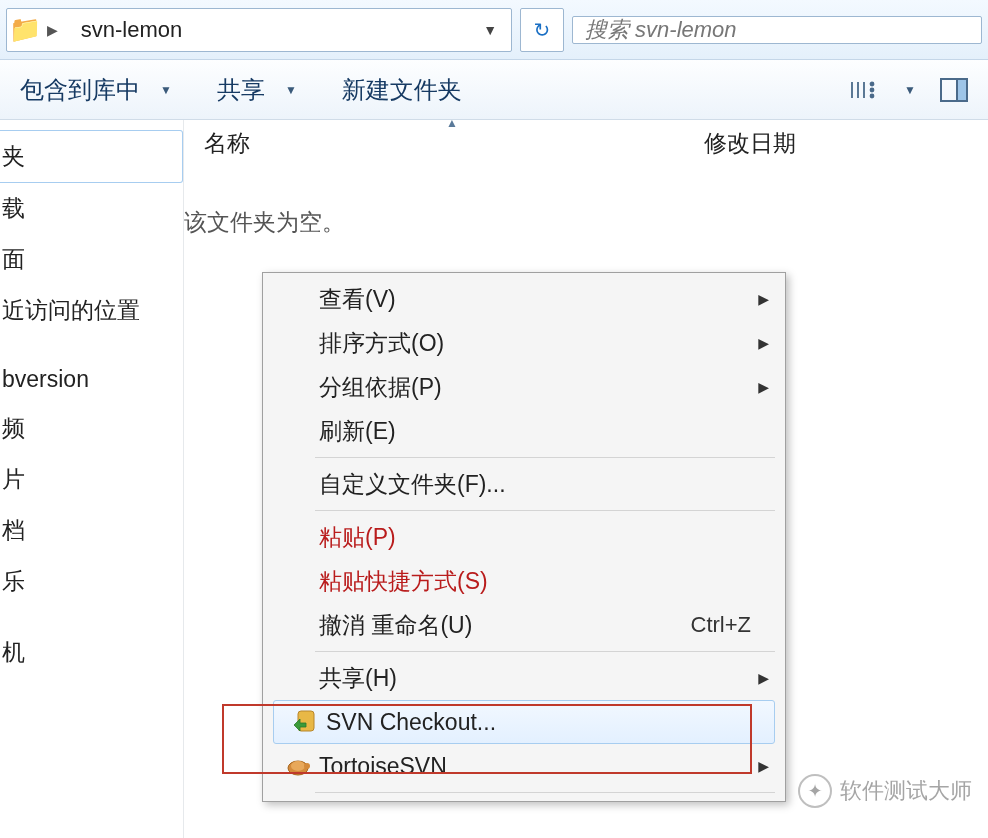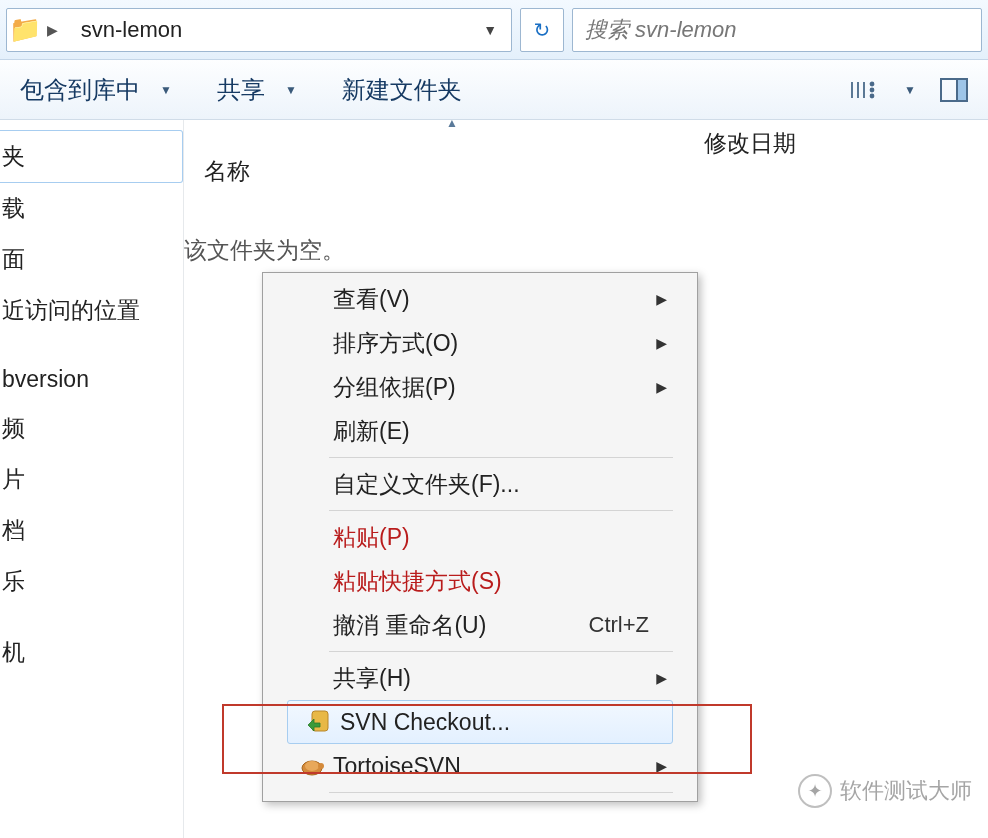--- a/index.html
+++ b/index.html
@@ -68,21 +68,21 @@
       background: #fff;
       display: flex;
       align-items: center;
       justify-content: center;
       color: #1a6fc4;
       font-size: 20px;
       border-radius: 2px;
     }
     .search-box {
       width: 410px;
-      height: 44px;
+      height: 28px;
       border: 1px solid #9db7d1;
       background: #fff;
       display: flex;
       align-items: center;
       padding: 0 12px;
       border-radius: 2px;
     }
     .search-placeholder {
       color: #777;
       font-style: italic;
@@ -142,45 +142,45 @@
     .content {
       flex: 1;
       position: relative;
     }
     .columns {
       display: flex;
       padding: 8px 20px;
       font-size: 23px;
       color: #222;
     }
-    .col-name { width: 500px; margin-top: 28px; }
+    .col-name { width: 500px; }
     .col-date { }
     .sort-indicator {
       position: absolute;
       left: 262px;
       top: -4px;
       color: #5a7a9a;
       font-size: 12px;
     }
     .empty-msg {
       text-align: left;
       color: #555;
       font-size: 23px;
       margin-top: 40px;
     }
     
     .context-menu {
       position: absolute;
       left: 262px;
       top: 272px;
-      width: 436px;
+      width: 524px;
       background: #f5f5f5;
       border: 1px solid #a0a0a0;
       box-shadow: 3px 3px 8px rgba(0,0,0,0.25);
-      padding: 4px 16px;
+      padding: 4px 2px;
     }
     .cm-item {
       display: flex;
       align-items: center;
       height: 44px;
       padding: 0 12px;
       font-size: 23px;
       color: #222;
       position: relative;
     }

